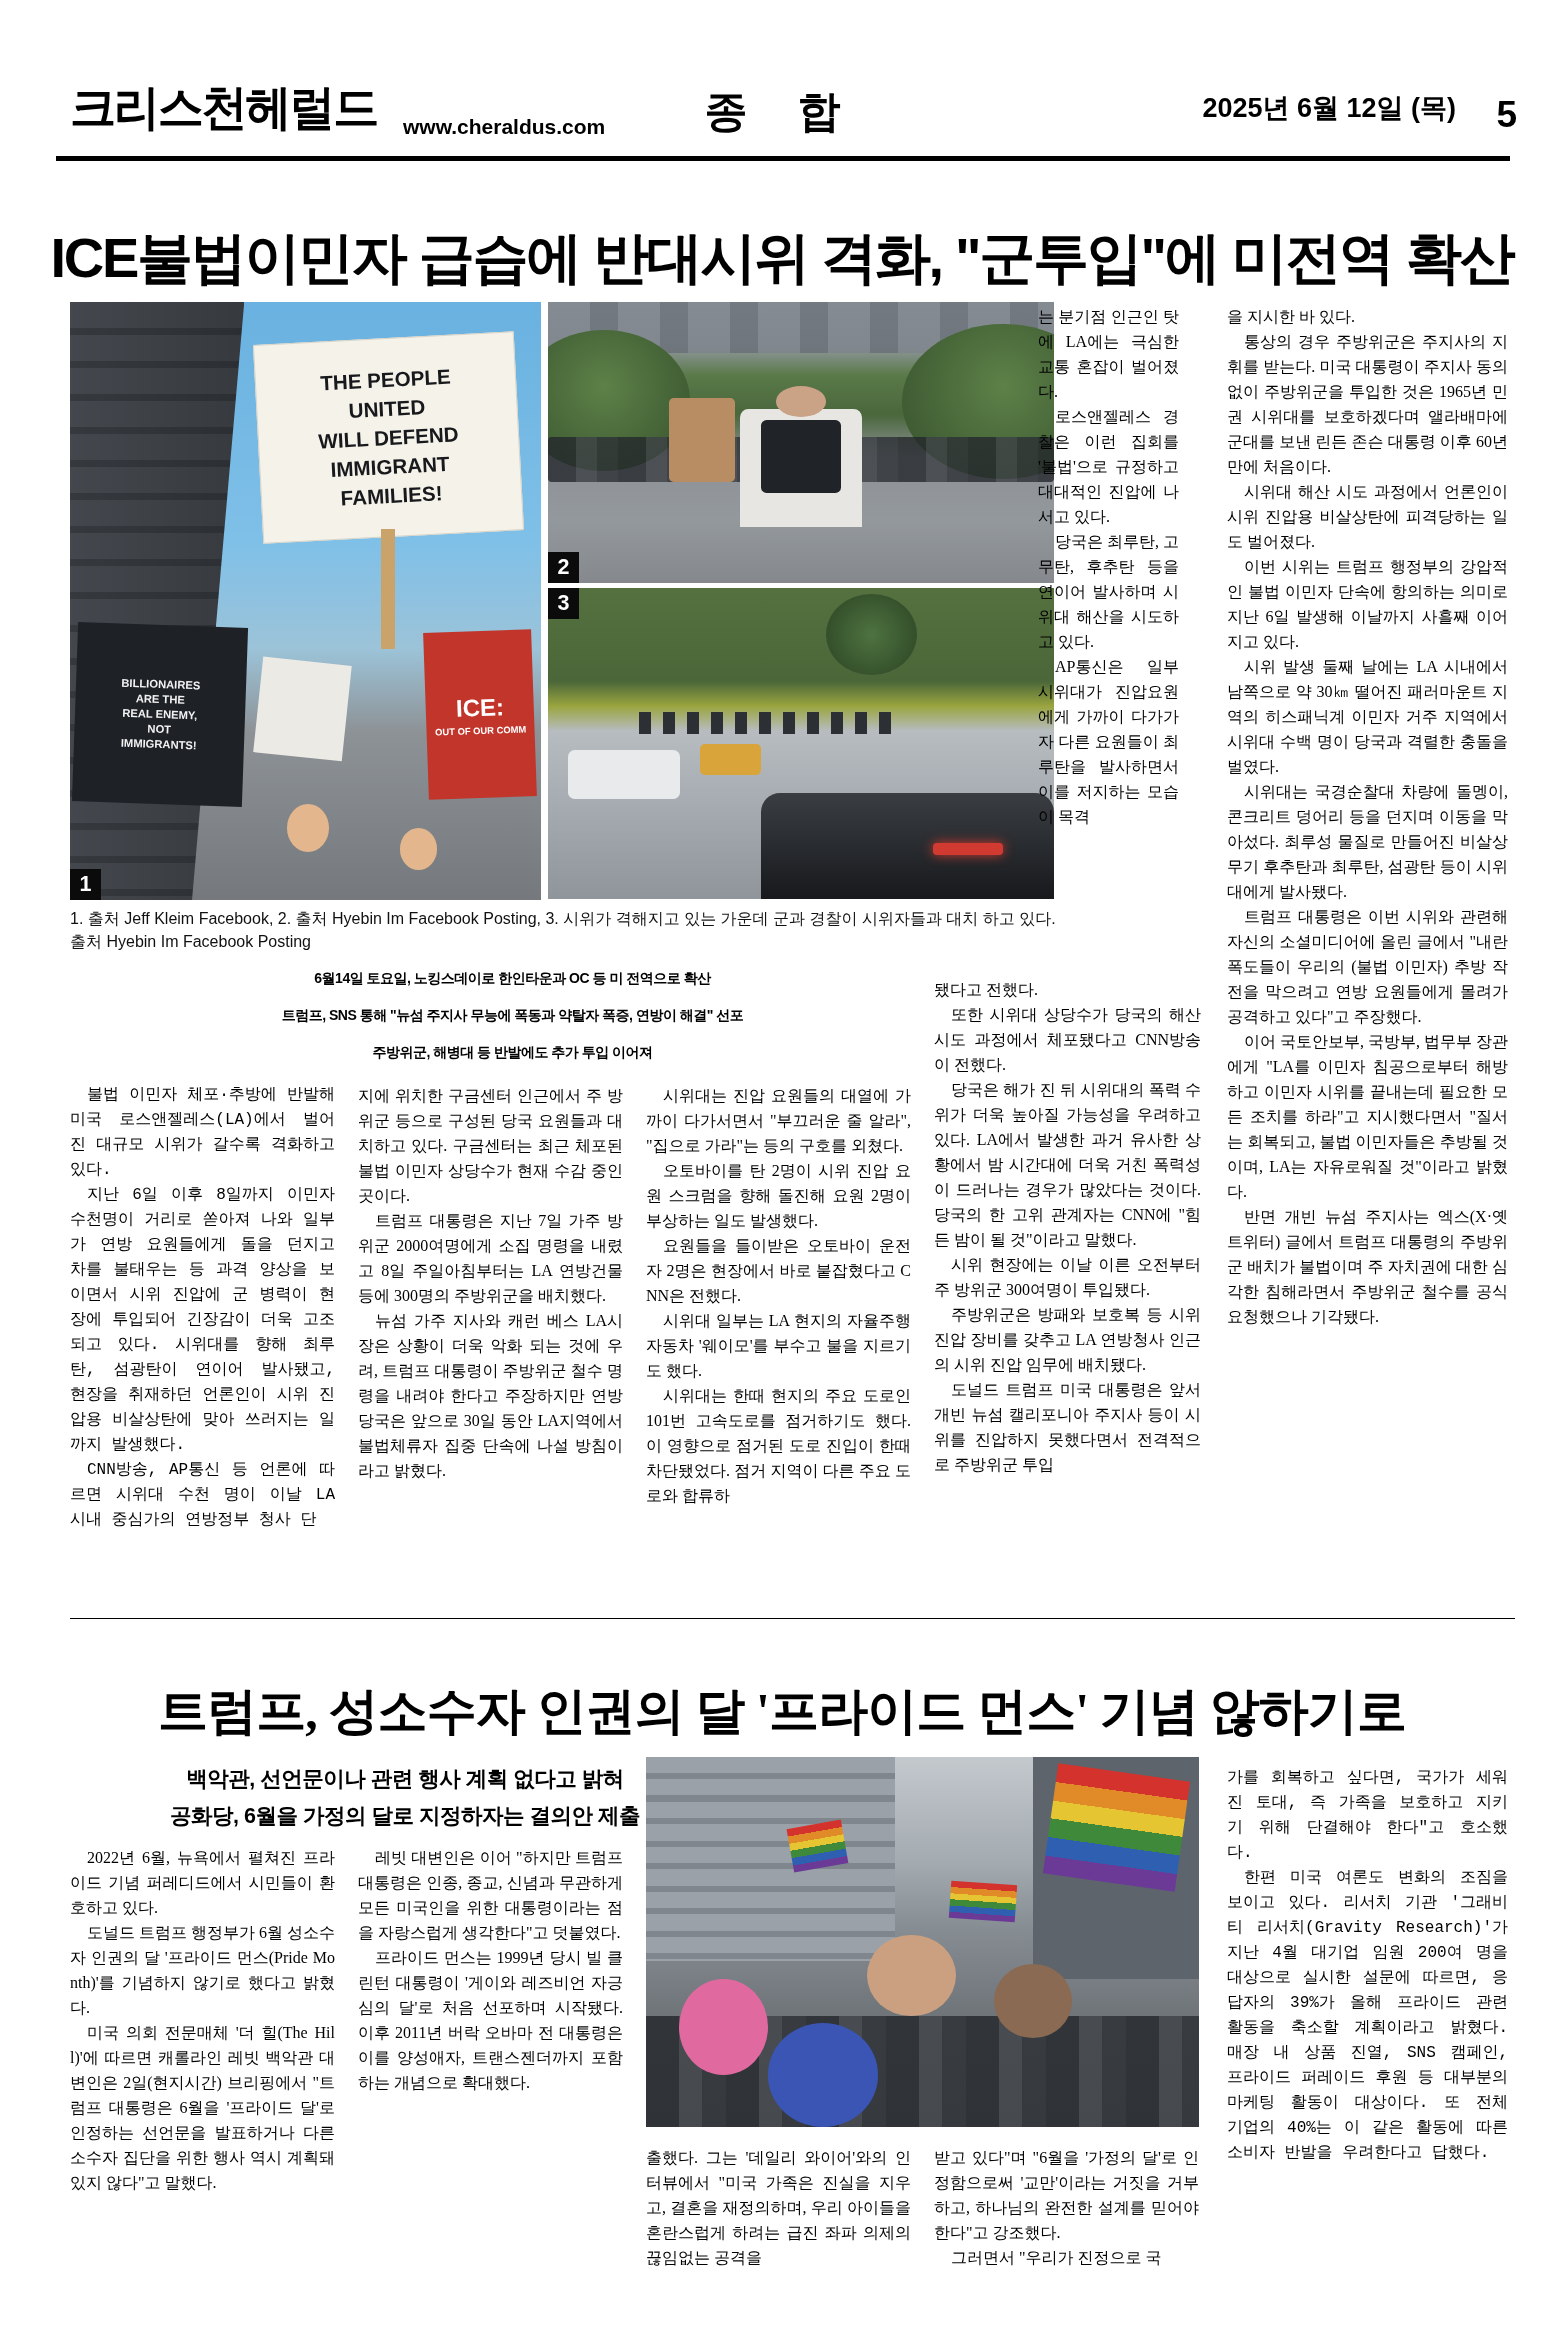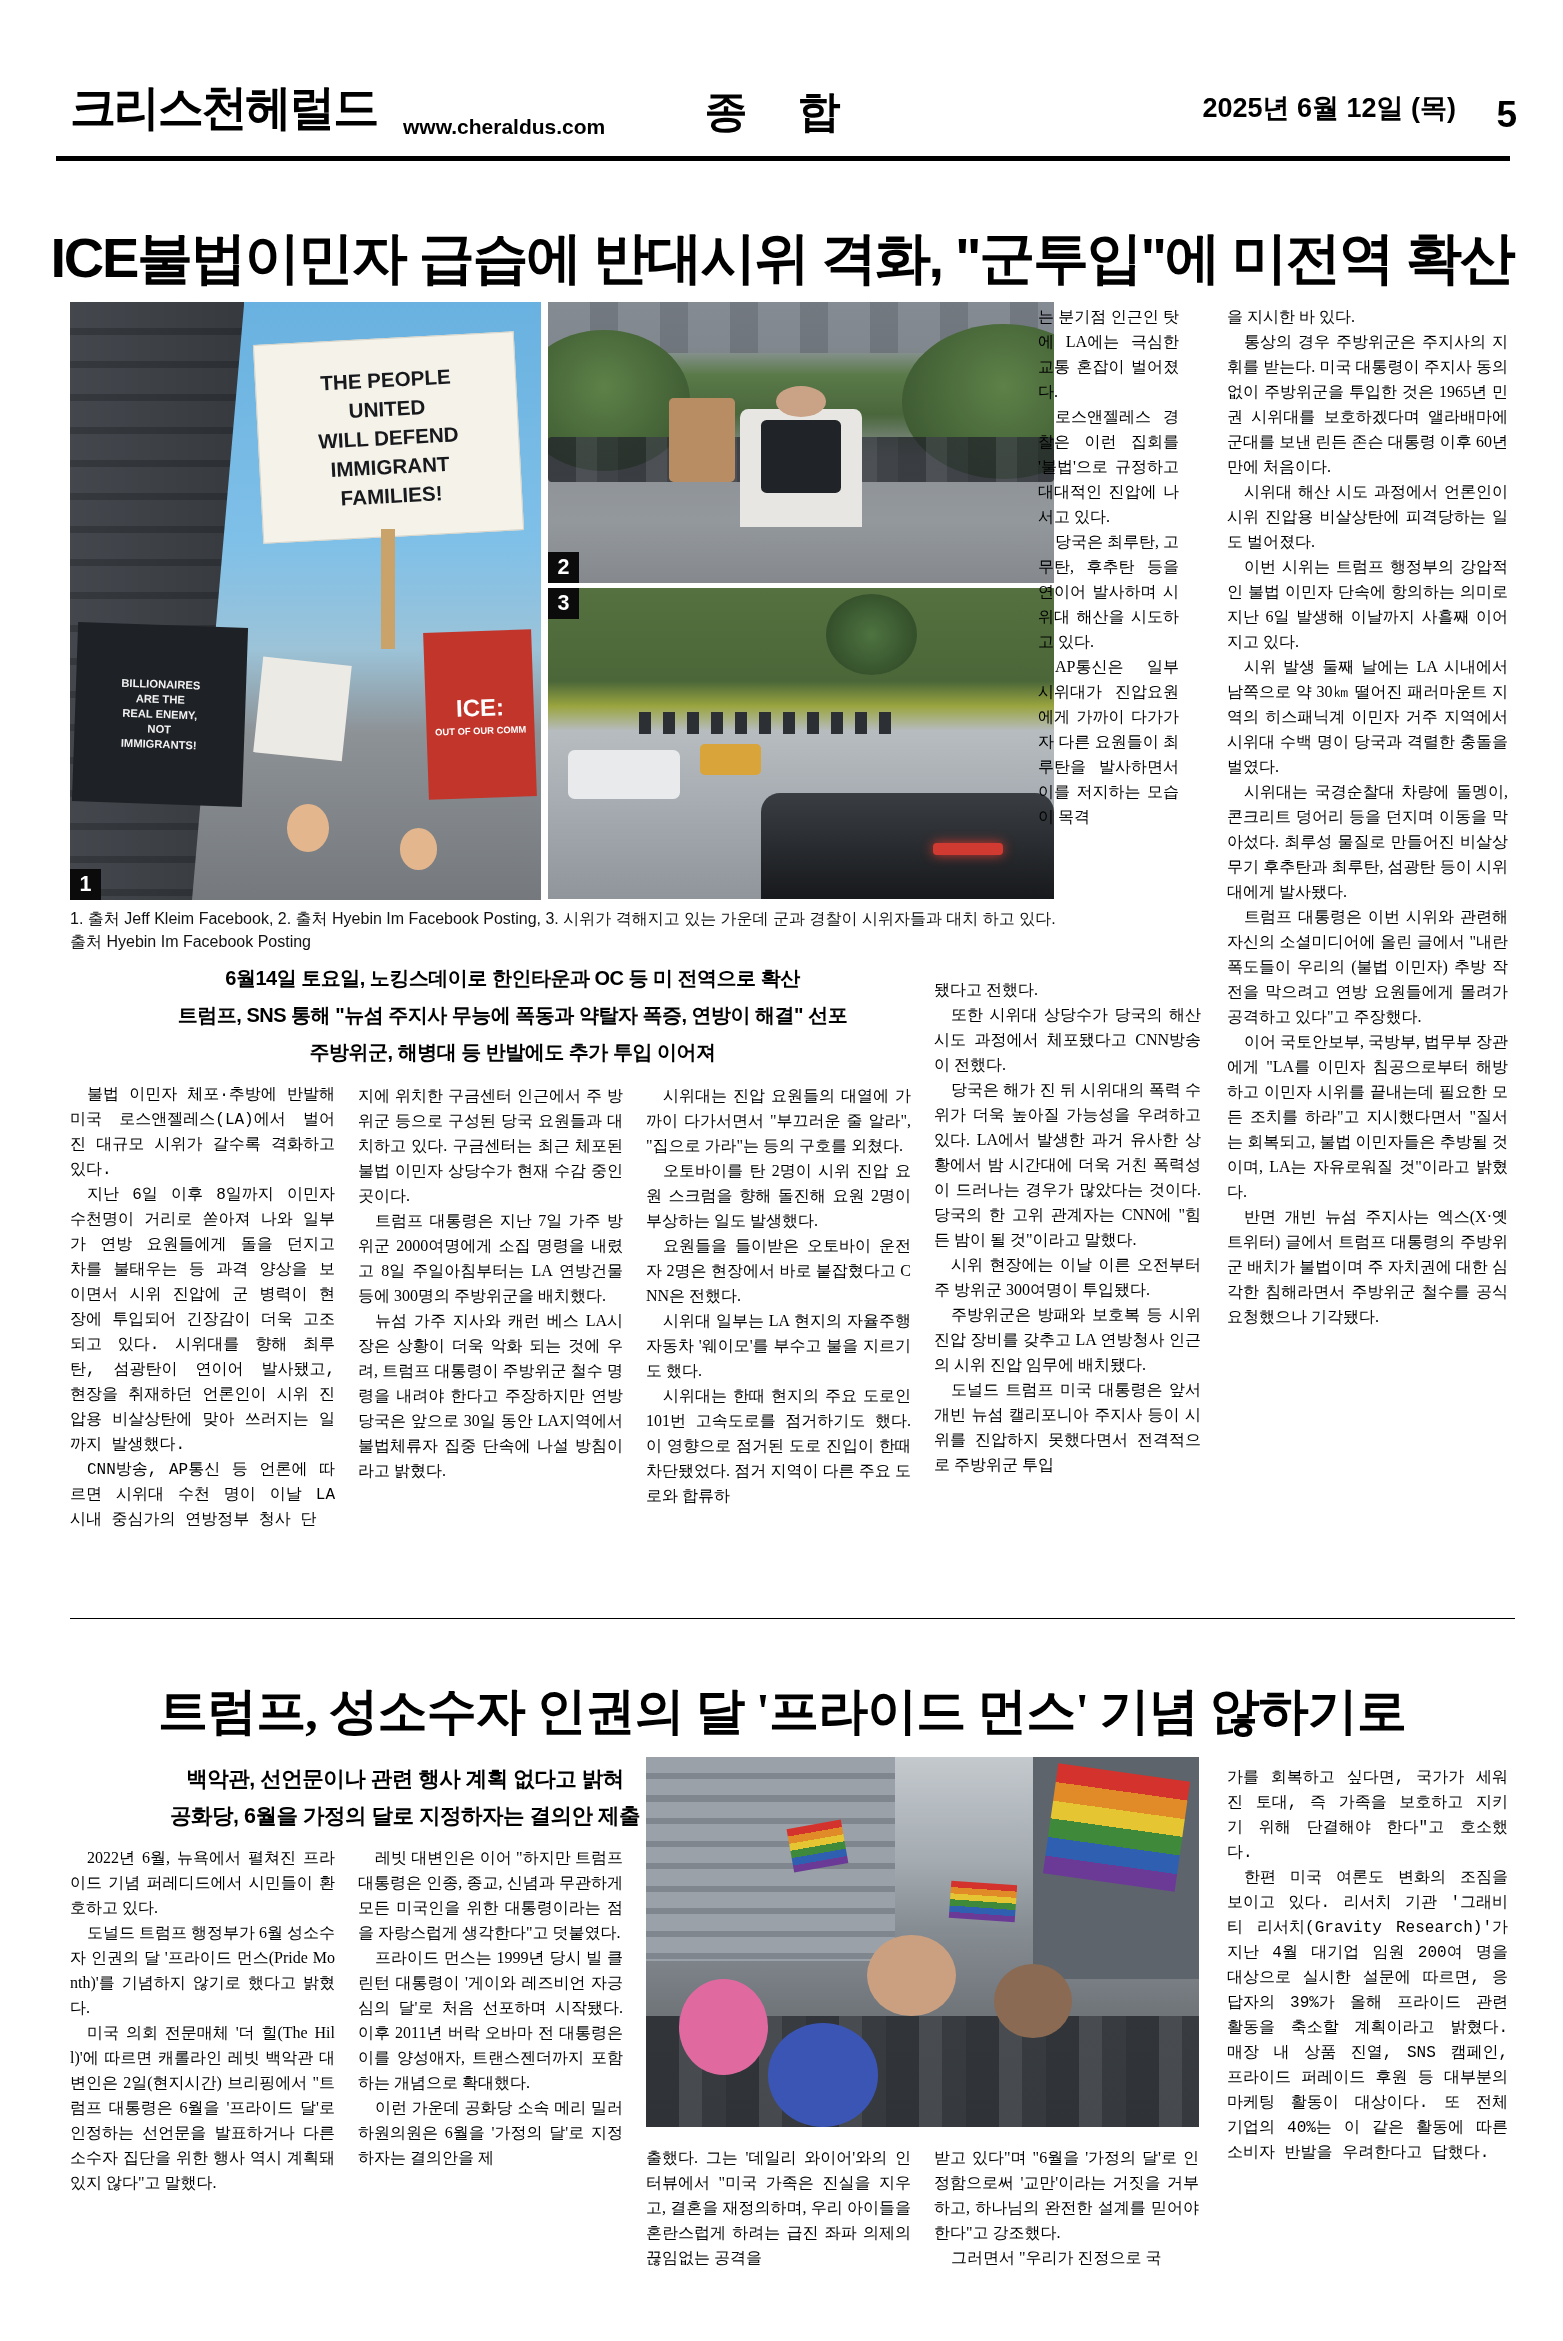--- a/index.html
+++ b/index.html
@@ -15,21 +15,21 @@
   .mh-section{left:0;top:83px;width:1564px;text-align:center;font-size:43px;font-weight:900;letter-spacing:19px;}
   .mh-date{top:90px;right:108px;font-size:27px;font-weight:700;}
   .mh-page{top:94px;right:47px;font-size:37px;font-weight:700;}
   .rule-thick{left:56px;top:156px;width:1454px;height:4.7px;background:#000;}
   .rule-thin{left:70px;top:1618px;width:1445px;height:1.4px;background:#000;}
 
   
   .headline1{left:0;top:183px;width:1564px;text-align:center;font-size:56px;font-weight:900;letter-spacing:-2.3px;}
   .caption1{left:70px;top:907px;width:988px;font-size:16px;line-height:23px;font-weight:500;color:#111;}
   .deck{left:70px;top:960px;width:885px;text-align:center;}
-  .deck p{margin:0;font-size:20px;font-weight:800;line-height:37px;letter-spacing:-0.5px;}
+  .deck p{margin:0;font-size:14px;font-weight:800;line-height:37px;letter-spacing:-0.5px;}
   .headline2{left:0;top:1636px;width:1564px;text-align:center;font-family:"Liberation Serif","DejaVu Serif",serif;font-size:50px;font-weight:700;letter-spacing:-0.9px;}
   .subhead2{left:70px;top:1761px;width:670px;text-align:center;}
   .subhead2 p{margin:0;font-size:21.5px;font-weight:700;line-height:37px;letter-spacing:-0.5px;}
 
   
   .col{position:absolute;font-family:"Liberation Serif","DejaVu Serif",serif;font-size:16px;line-height:25px;
        text-align:justify;word-break:break-all;overflow:hidden;}
   .col p{margin:0;text-indent:17px;}
   .cont p:first-child{text-indent:0;}
 
@@ -232,21 +232,20 @@
   </figure>
 
   <div class="col" style="left:70px;top:1845px;width:265px;height:412px;">
       <p>2022년 6월, 뉴욕에서 펼쳐진 프라이드 기념 퍼레디드에서 시민들이 환호하고 있다.</p>
       <p>도널드 트럼프 행정부가 6월 성소수자 인권의 달 '프라이드 먼스(Pride Month)'를 기념하지 않기로 했다고 밝혔다.</p>
       <p>미국 의회 전문매체 '더 힐(The Hill)'에 따르면 캐롤라인 레빗 백악관 대변인은 2일(현지시간) 브리핑에서 "트럼프 대통령은 6월을 '프라이드 달'로 인정하는 선언문을 발표하거나 다른 소수자 집단을 위한 행사 역시 계획돼 있지 않다"고 말했다.</p>
     </div>
   <div class="col" style="left:358px;top:1845px;width:265px;height:412px;">
       <p>레빗 대변인은 이어 "하지만 트럼프 대통령은 인종, 종교, 신념과 무관하게 모든 미국인을 위한 대통령이라는 점을 자랑스럽게 생각한다"고 덧붙였다.</p>
       <p>프라이드 먼스는 1999년 당시 빌 클린턴 대통령이 '게이와 레즈비언 자긍심의 달'로 처음 선포하며 시작됐다. 이후 2011년 버락 오바마 전 대통령은 이를 양성애자, 트랜스젠더까지 포함하는 개념으로 확대했다.</p>
-      <p>이런 가운데 공화당 소속 메리 밀러 하원의원은 6월을 '가정의 달'로 지정하자는 결의안을 제</p>
     </div>
   <div class="col cont" style="left:646px;top:2145px;width:265px;height:136px;">
       <p>출했다. 그는 '데일리 와이어'와의 인터뷰에서 "미국 가족은 진실을 지우고, 결혼을 재정의하며, 우리 아이들을 혼란스럽게 하려는 급진 좌파 의제의 끊임없는 공격을</p>
     </div>
   <div class="col cont" style="left:934px;top:2145px;width:265px;height:136px;">
       <p>받고 있다"며 "6월을 '가정의 달'로 인정함으로써 '교만'이라는 거짓을 거부하고, 하나님의 완전한 설계를 믿어야 한다"고 강조했다.</p>
       <p>그러면서 "우리가 진정으로 국</p>
     </div>
   <div class="col cont" style="left:1227px;top:1766px;width:281px;height:497px;font-family:Liberation Mono, monospace;">
       <p>가를 회복하고 싶다면, 국가가 세워진 토대, 즉 가족을 보호하고 지키기 위해 단결해야 한다"고 호소했다.</p>

